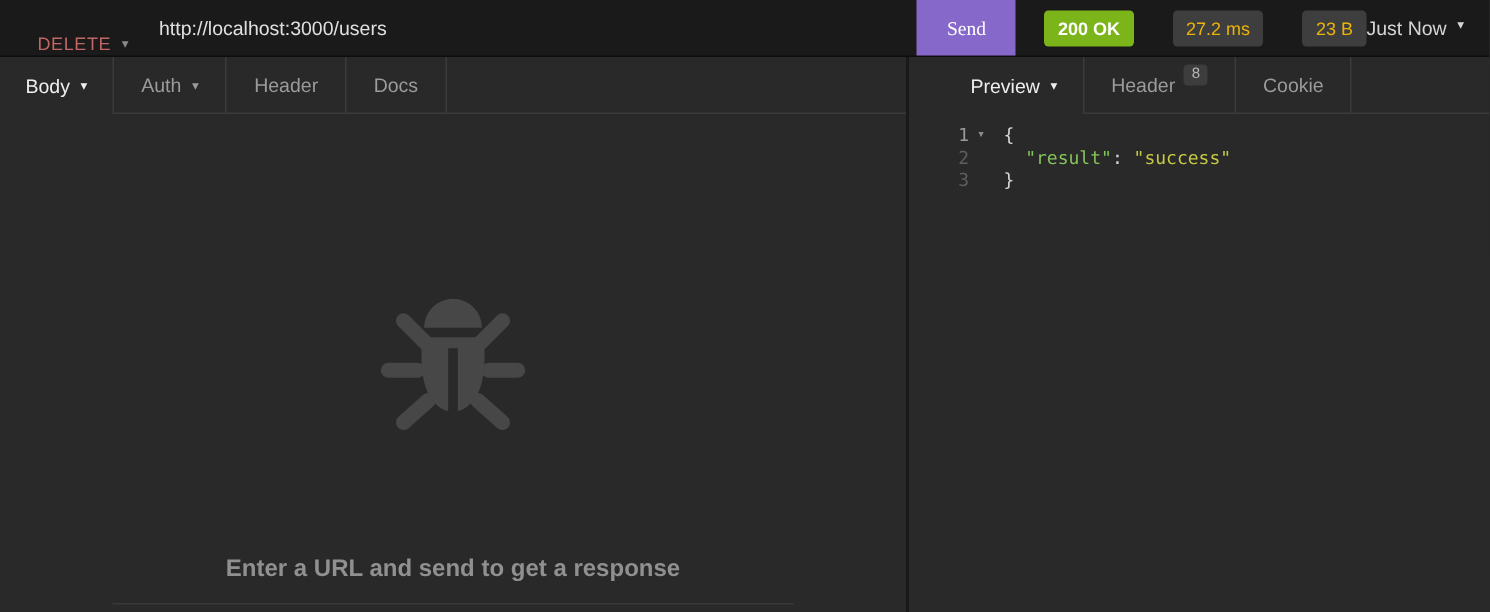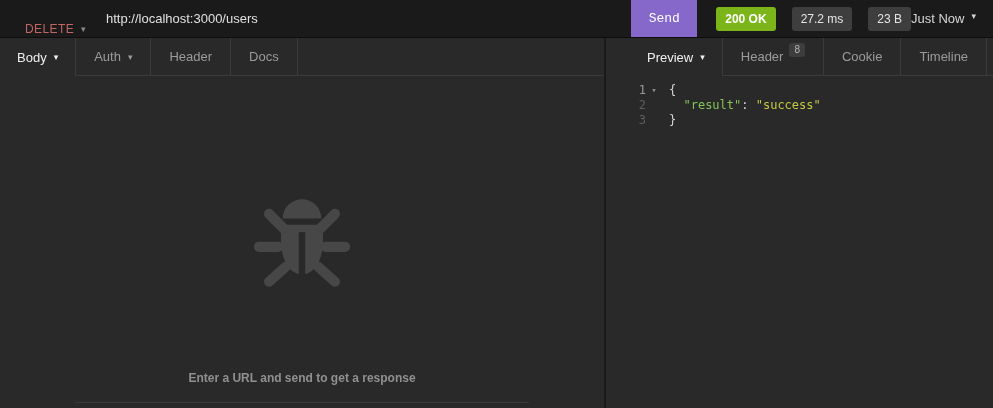--- a/index.html
+++ b/index.html
@@ -40,33 +40,33 @@
     white-space: nowrap;
     overflow: hidden;
   }
   .send {
     height: 100%;
     width: 66px;
     border: none;
     background: var(--send-bg);
     color: #ffffff;
     font-size: 13px;
-    font-family: Liberation Mono, monospace;
+    font-family: Liberation Serif, serif;
     cursor: pointer;
     flex-shrink: 0;
   }
   .badge {
     height: 24px; line-height: 24px;
     border-radius: 3px;
     padding: 0 9px;
     font-size: 12px;
     flex-shrink: 0;
   }
   .badge.status { background: var(--status-bg); color: #fff; font-weight: 700; margin-left: 19px; }
-  .badge.gray   { background: var(--badge-bg); color: #e5e5e5; margin-left: 16px; }
+  .badge.gray   { background: var(--badge-bg); color: #eab308; margin-left: 26px; }
   .history {
     margin-left: auto;
     padding-right: 17px;
     display: flex; align-items: flex-start;
     font-size: 13px; color: #d6d6d6;
     cursor: pointer;
     flex-shrink: 0;
   }
   .caret { font-size: 9px; margin-left: 7px; }
 
@@ -99,21 +99,21 @@
     margin-left: 6px;
     position: relative; top: -7px;
   }
 
   
   .placeholder { position: relative; flex: 1; }
   .bug-wrap { position: absolute; left: 50%; top: 112px; transform: translateX(-50%); }
   .placeholder-msg {
     position: absolute; top: 295px;
     width: 100%; text-align: center;
-    font-size: 12px; font-weight: 700;
+    font-size: 16px; font-weight: 700;
     color: #909090;
   }
   .placeholder-hr {
     position: absolute; top: 326px;
     left: 75px; right: 75px;
     border-top: 1px solid #393939;
   }
 
   
   .code-area {
@@ -200,23 +200,20 @@
           <span class="tab-label">Preview</span>
           <span class="caret">▾</span>
         </div>
         <div class="tab">
           <span class="tab-label">Header</span>
           <span class="tab-badge">8</span>
         </div>
         <div class="tab">
           <span class="tab-label">Cookie</span>
         </div>
-        <div class="tab">
-          <span class="tab-label">Timeline</span>
-        </div>
         <div class="tab-filler"></div>
       </div>
     <div class="code-area" id="code-lines">
         <div class="code-row">
           <span class="gutter active">1</span>
           <span class="fold">▾</span>
           <span class="code-text"><span class="tk-punct">{</span></span>
         </div>
         <div class="code-row">
           <span class="gutter">2</span>

